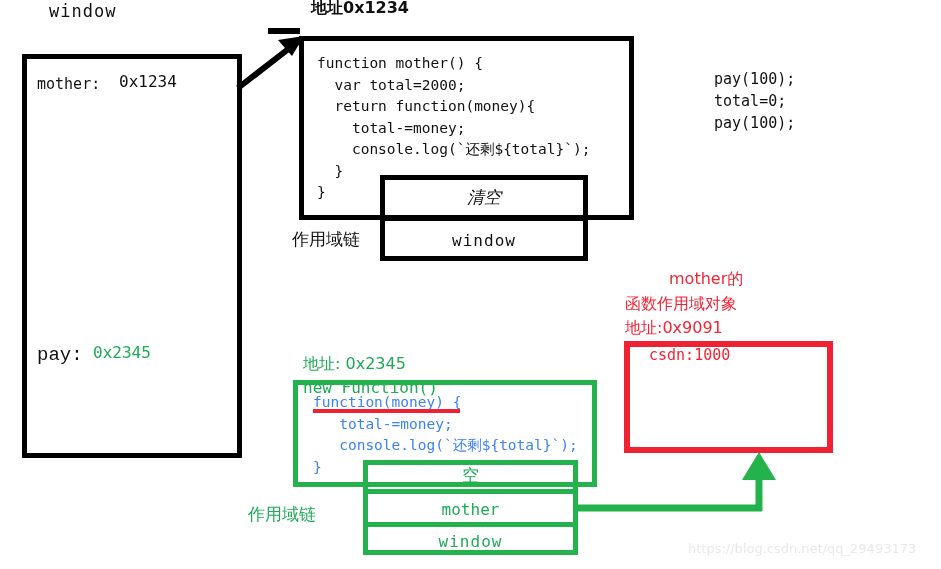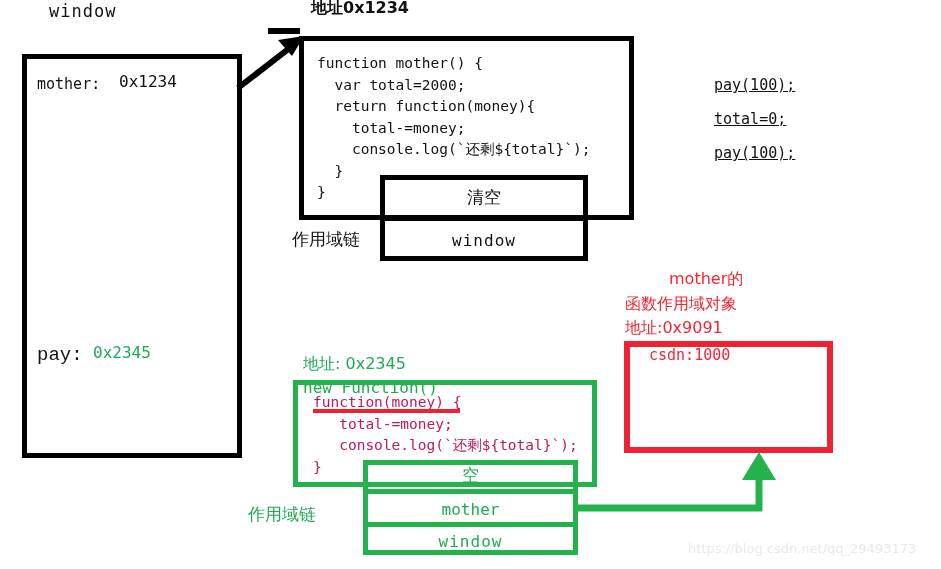--- a/index.html
+++ b/index.html
@@ -59,21 +59,21 @@
 
   
   .code {
     position: absolute;
     white-space: pre;
     font-family: "DejaVu Sans Mono", monospace;
     font-size: 14.5px;
     line-height: 21.5px;
     color: #111111;
   }
-  .code.g { color: #be185d; }
+  .code.g { color: #3b82f6; }
 
   
   .chain-label {
     font-family: "DejaVu Sans Mono", monospace;
     font-size: 15px;
     color: #111111;
   }
   .chain-label.g { color: #1faa55; }
   .cjk {
     font-family: "DejaVu Sans", sans-serif;
@@ -128,28 +128,28 @@
   return function(money){
     total-=money;
     console.log(`还剩${total}`);
   }
 }</div>
 
   <div class="txt cjk" style="left:292px; top:231px; font-size:17px;">作用域链</div>
 
   <div class="box-black" style="left:380px; top:175px; width:208px; height:86px;" style2=""></div>
   <div class="cell" style="left:380px; top:175px; width:208px; height:44px;">
-    <span class="chain-label cjk" style="font-size:17px;">清空</span>
+    <span class="chain-label cjk" style="font-size:17px;font-style:italic;">清空</span>
   </div>
   <div class="abs" style="left:380px; top:216px; width:208px; height:5px; background:#000;"></div>
   <div class="cell" style="left:380px; top:219px; width:208px; height:42px;">
     <span class="chain-label" style="font-size:16px; letter-spacing:1px;">window</span>
   </div>
 
-  <div class="code" style="left:714px; top:68px; line-height:34px; font-size:15px;text-decoration:underline;">pay(100);
+  <div class="code" style="left:714px; top:68px; line-height:22px; font-size:15px;">pay(100);
 total=0;
 pay(100);</div>
 
   <div class="txt cjk red" style="left:669px; top:271px; font-size:16px;">mother的</div>
   <div class="txt cjk red" style="left:625px; top:296px; font-size:16px;">函数作用域对象</div>
   <div class="txt cjk red" style="left:625px; top:320px; font-size:16px;">地址:0x9091</div>
 
   <div class="box-red" style="left:624px; top:341px; width:209px; height:112px;"></div>
   <div class="txt mono red" style="left:649px; top:348px; font-size:15px;">csdn:1000</div>
 

